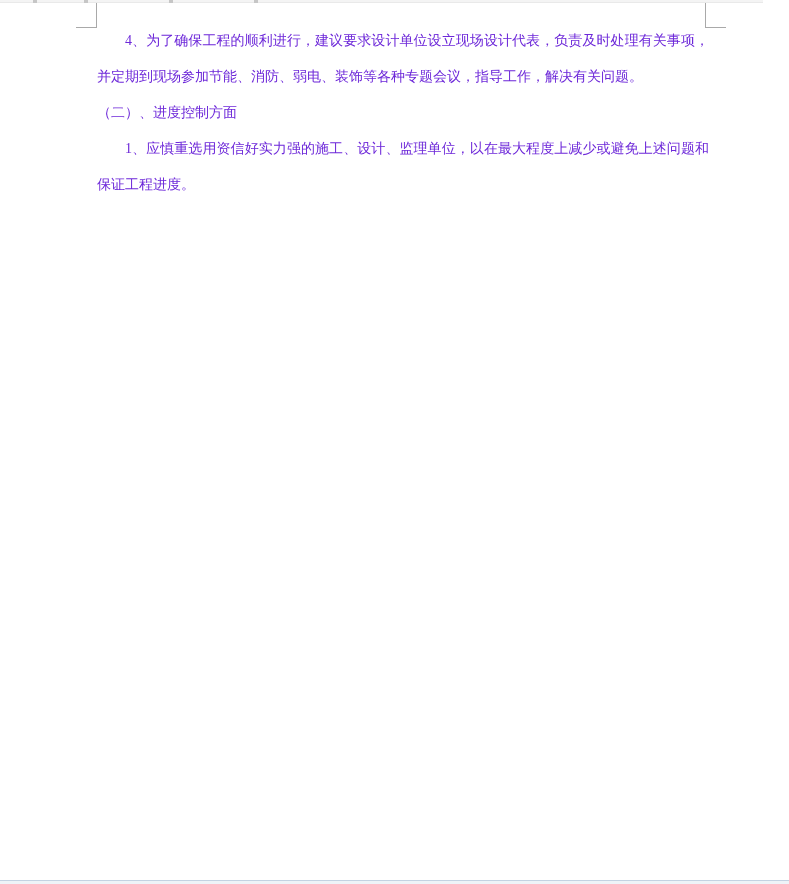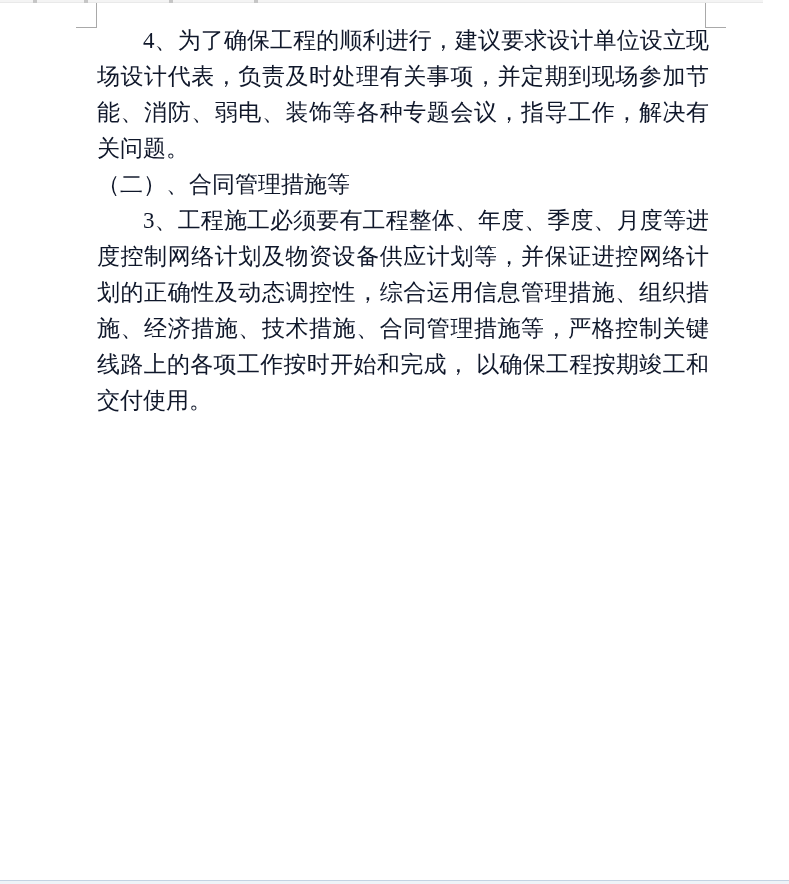--- a/index.html
+++ b/index.html
@@ -27,22 +27,22 @@
     position: absolute; top: 0; height: 3px; width: 4px;
     background: #c6c6c6;
   }
   
   .corner-mark { position: absolute; top: 3px; height: 25px; width: 21px; }
   .corner-mark.left  { left: 76px;  border-right: 1px solid #a9a9a9; border-bottom: 1px solid #a9a9a9; }
   .corner-mark.right { left: 705px; border-left:  1px solid #a9a9a9; border-bottom: 1px solid #a9a9a9; }
   
   .doc {
     position: absolute; left: 97px; top: 23px; width: 612px;
-    color: #0f172a;
-    font-size: 23px;
+    color: #6d28d9;
+    font-size: 14px;
     line-height: 36px;
     text-align: justify;
     text-justify: inter-character;
   }
   .doc p { margin: 0; }
   .doc p.indent { text-indent: 2em; }
   
   .bottom-edge {
     position: absolute; left: 0; top: 880px;
     width: 789px; height: 4px;
@@ -61,19 +61,19 @@
     <span class="ruler-tick" style="left:84px"></span>
     <span class="ruler-tick" style="left:169px"></span>
     <span class="ruler-tick" style="left:254px"></span>
   </div>
 
   <div class="corner-mark left"></div>
   <div class="corner-mark right"></div>
 
   <div class="doc">
     <p class="indent">4、为了确保工程的顺利进行，建议要求设计单位设立现场设计代表，负责及时处理有关事项，并定期到现场参加节能、消防、弱电、装饰等各种专题会议，指导工作，解决有关问题。</p>
-    <p>（二）、合同管理措施等</p>
-    <p class="indent">3、工程施工必须要有工程整体、年度、季度、月度等进度控制网络计划及物资设备供应计划等，并保证进控网络计划的正确性及动态调控性，综合运用信息管理措施、组织措施、经济措施、技术措施、合同管理措施等，严格控制关键线路上的各项工作按时开始和完成， 以确保工程按期竣工和交付使用。</p>
+    <p>（二）、进度控制方面</p>
+    <p class="indent">1、应慎重选用资信好实力强的施工、设计、监理单位，以在最大程度上减少或避免上述问题和保证工程进度。</p>
   </div>
 
   <div class="bottom-edge"></div>
 
 </div>
 
 </body></html>

